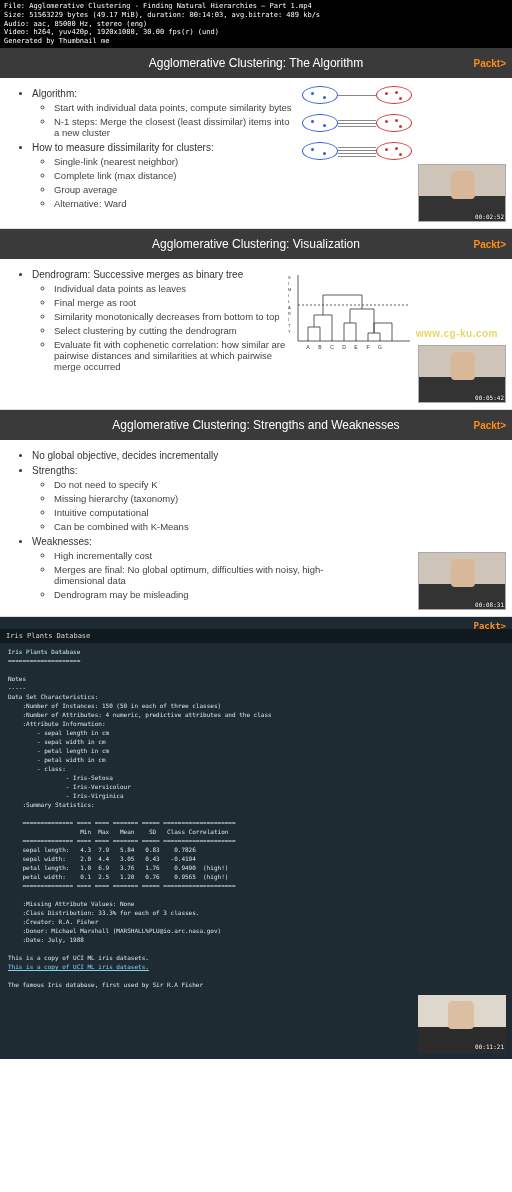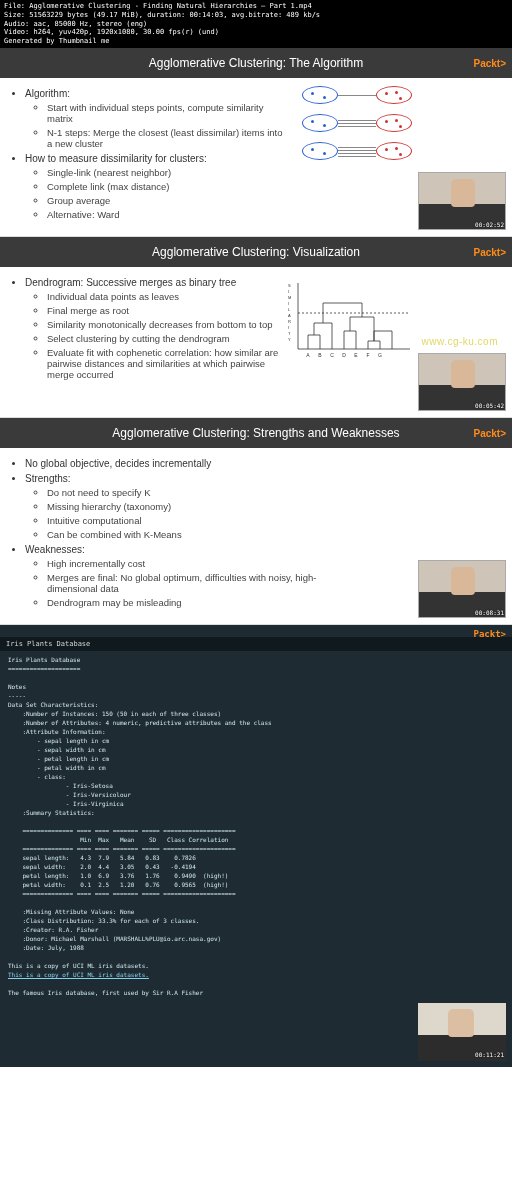--- a/index.html
+++ b/index.html
@@ -1,40 +1,40 @@
 <!DOCTYPE html>
 <html><head>
 <meta charset="utf-8">
 <style>
   * { margin: 0; padding: 0; box-sizing: border-box; }
   body { width: 512px; font-family: Arial, sans-serif; background: #fff; color: #333; font-size: 10px; }
   .meta-block { background: #000; color: #fff; font-size: 7px; line-height: 1.25; padding: 2px 4px; font-family: monospace; }
   .slide { border-bottom: 1px solid #ddd; position: relative; }
   .slide-header { background: #3a3a3a; color: #fff; text-align: center; padding: 8px 24px; font-size: 12px; position: relative; }
   .brand { position: absolute; right: 6px; top: 50%; transform: translateY(-50%); color: #ff8c1a; font-size: 10px; font-weight: bold; }
-  .slide-body { padding: 10px 14px 12px 7px; position: relative; min-height: 150px; }
+  .slide-body { padding: 10px 14px 12px 14px; position: relative; min-height: 150px; }
   ul.top { list-style: disc; padding-left: 18px; }
   ul.top > li { margin-bottom: 4px; font-size: 10px; }
   ul.sub { list-style: circle; padding-left: 22px; margin-top: 3px; }
   ul.sub > li { margin-bottom: 3px; font-size: 9.5px; color: #444; }
   .thumb { position: absolute; right: 6px; bottom: 6px; width: 88px; height: 58px; background: linear-gradient(#cfc4b8 55%, #333 55%); border: 1px solid #aaa; }
   .thumb::after { content: ""; position: absolute; left: 32px; top: 6px; width: 24px; height: 28px; background: #d9b89a; border-radius: 5px 5px 4px 4px; }
   .ts { position: absolute; right: 8px; bottom: 8px; color: #fff; font-size: 6px; font-family: monospace; text-shadow: 0 0 2px #000; z-index: 5; }
   .diag { position: absolute; right: 100px; top: 8px; width: 110px; }
   .ellipse-row { margin-bottom: 6px; height: 22px; position: relative; }
   .ell { position: absolute; border: 1px solid; border-radius: 50%; width: 36px; height: 18px; }
   .ell.blue { border-color: #2a5fd6; left: 0; }
   .ell.red { border-color: #cc3333; right: 0; }
   .dot { position: absolute; width: 3px; height: 3px; border-radius: 50%; }
   .dot.b { background: #2a5fd6; }
   .dot.r { background: #cc3333; }
   .link-line { position: absolute; height: 1px; background: #888; }
   .dendro { position: absolute; right: 98px; top: 6px; width: 130px; height: 86px; }
   .dendro svg { width: 100%; height: 100%; }
-  .watermark { position: absolute; right: 14px; bottom: 70px; color: #d9cc33; opacity: 0.75; font-weight: normal; font-size: 10px; letter-spacing: 0.5px; }
+  .watermark { position: absolute; right: 14px; bottom: 70px; color: #d9cc33; opacity: 0.75; font-weight: bold; font-size: 10px; letter-spacing: 0.5px; }
   .text-col { max-width: 280px; }
   .text-col3 { max-width: 320px; }
 
   .code-slide { background: #1e2b32; color: #cfe7ef; font-family: monospace; font-size: 6px; line-height: 1.5; padding: 18px 8px 70px 8px; position: relative; }
   .code-header { background: #10191e; color: #d4d4d4; font-size: 7px; padding: 2px 6px; margin: -6px -8px 4px -8px; }
   .code-brand { position: absolute; right: 6px; top: 3px; color: #ff8c1a; font-weight: bold; font-size: 9px; }
   .code-thumb { position: absolute; right: 6px; bottom: 6px; width: 88px; height: 58px; background: linear-gradient(#ddd7cc 55%, #2c2c2c 55%); }
   .code-thumb::after { content: ""; position: absolute; left: 30px; top: 6px; width: 26px; height: 28px; background: #dcbfa3; border-radius: 5px 5px 4px 4px; }
   .underline { text-decoration: underline; color: #88d1ee; }
   pre { white-space: pre-wrap; }
@@ -96,21 +96,21 @@
         <div class="link-line" style="left:36px;top:5px;width:38px"></div>
         <div class="link-line" style="left:36px;top:8px;width:38px"></div>
         <div class="link-line" style="left:36px;top:11px;width:38px"></div>
         <div class="link-line" style="left:36px;top:14px;width:38px"></div>
       </div>
     </div>
     <div class="text-col">
     <ul class="top">
       <li><span>Algorithm:</span>
         <ul class="sub">
-          <li>Start with individual steps points, compute similarity matrix</li>
+          <li>Start with individual data points, compute similarity bytes</li>
           <li>N-1 steps: Merge the closest (least dissimilar) items into a new cluster</li>
         </ul>
       </li>
       <li><span>How to measure dissimilarity for clusters:</span>
         <ul class="sub">
           <li>Single-link (nearest neighbor)</li>
           <li>Complete link (max distance)</li>
           <li>Group average</li>
           <li>Alternative: Ward</li>
         </ul>

